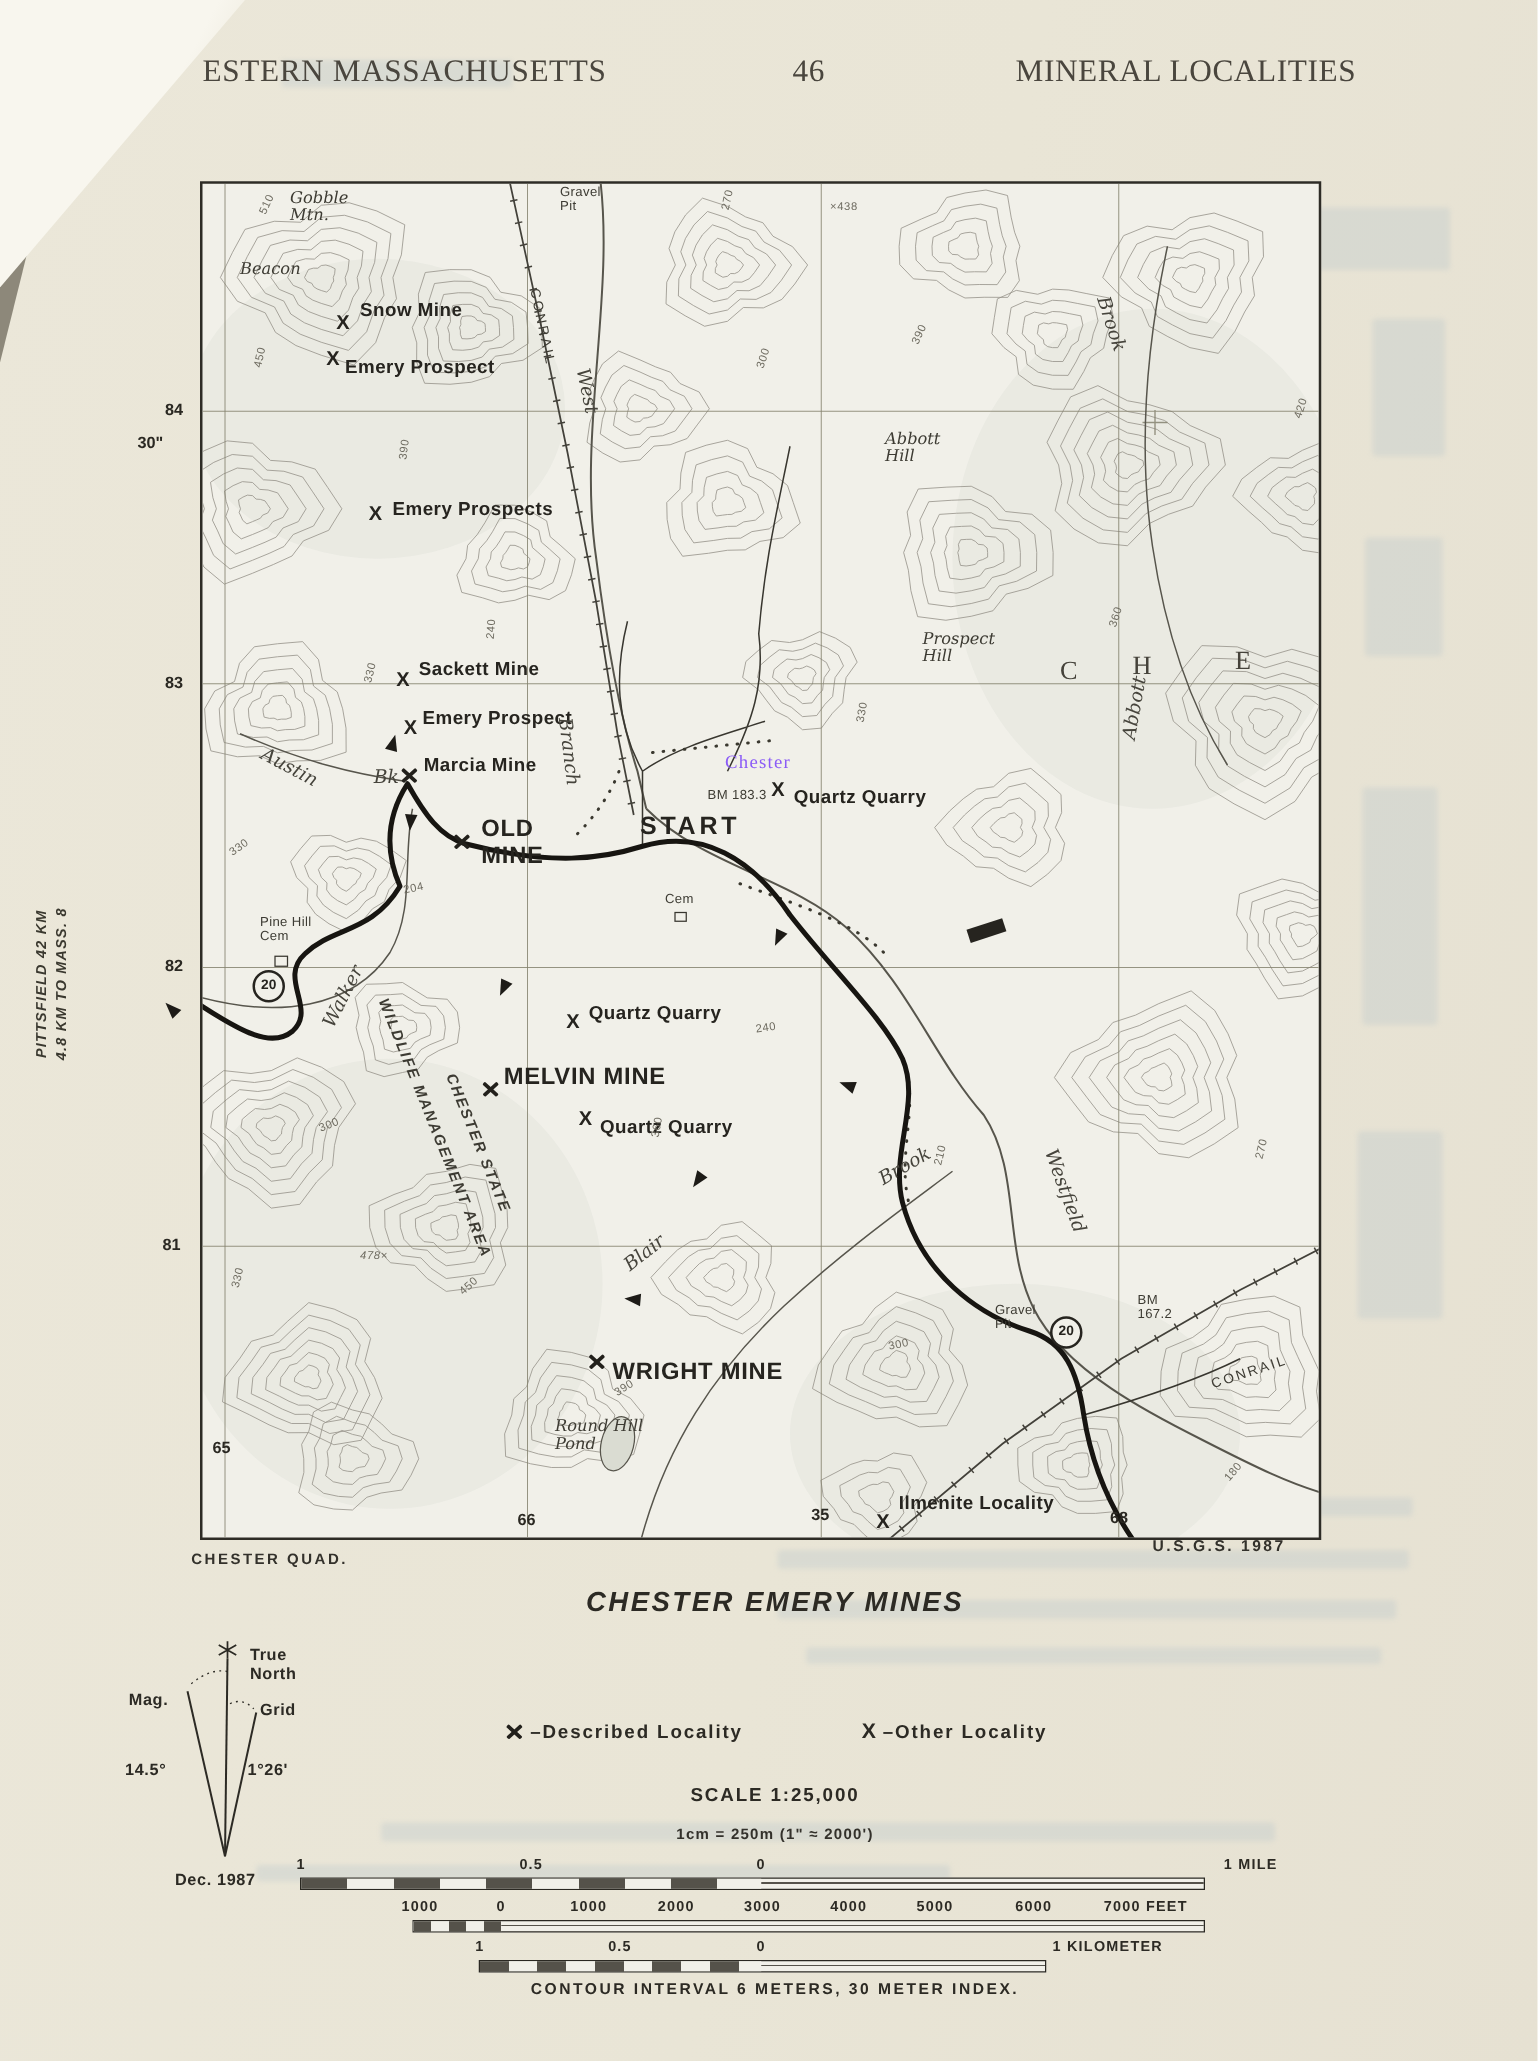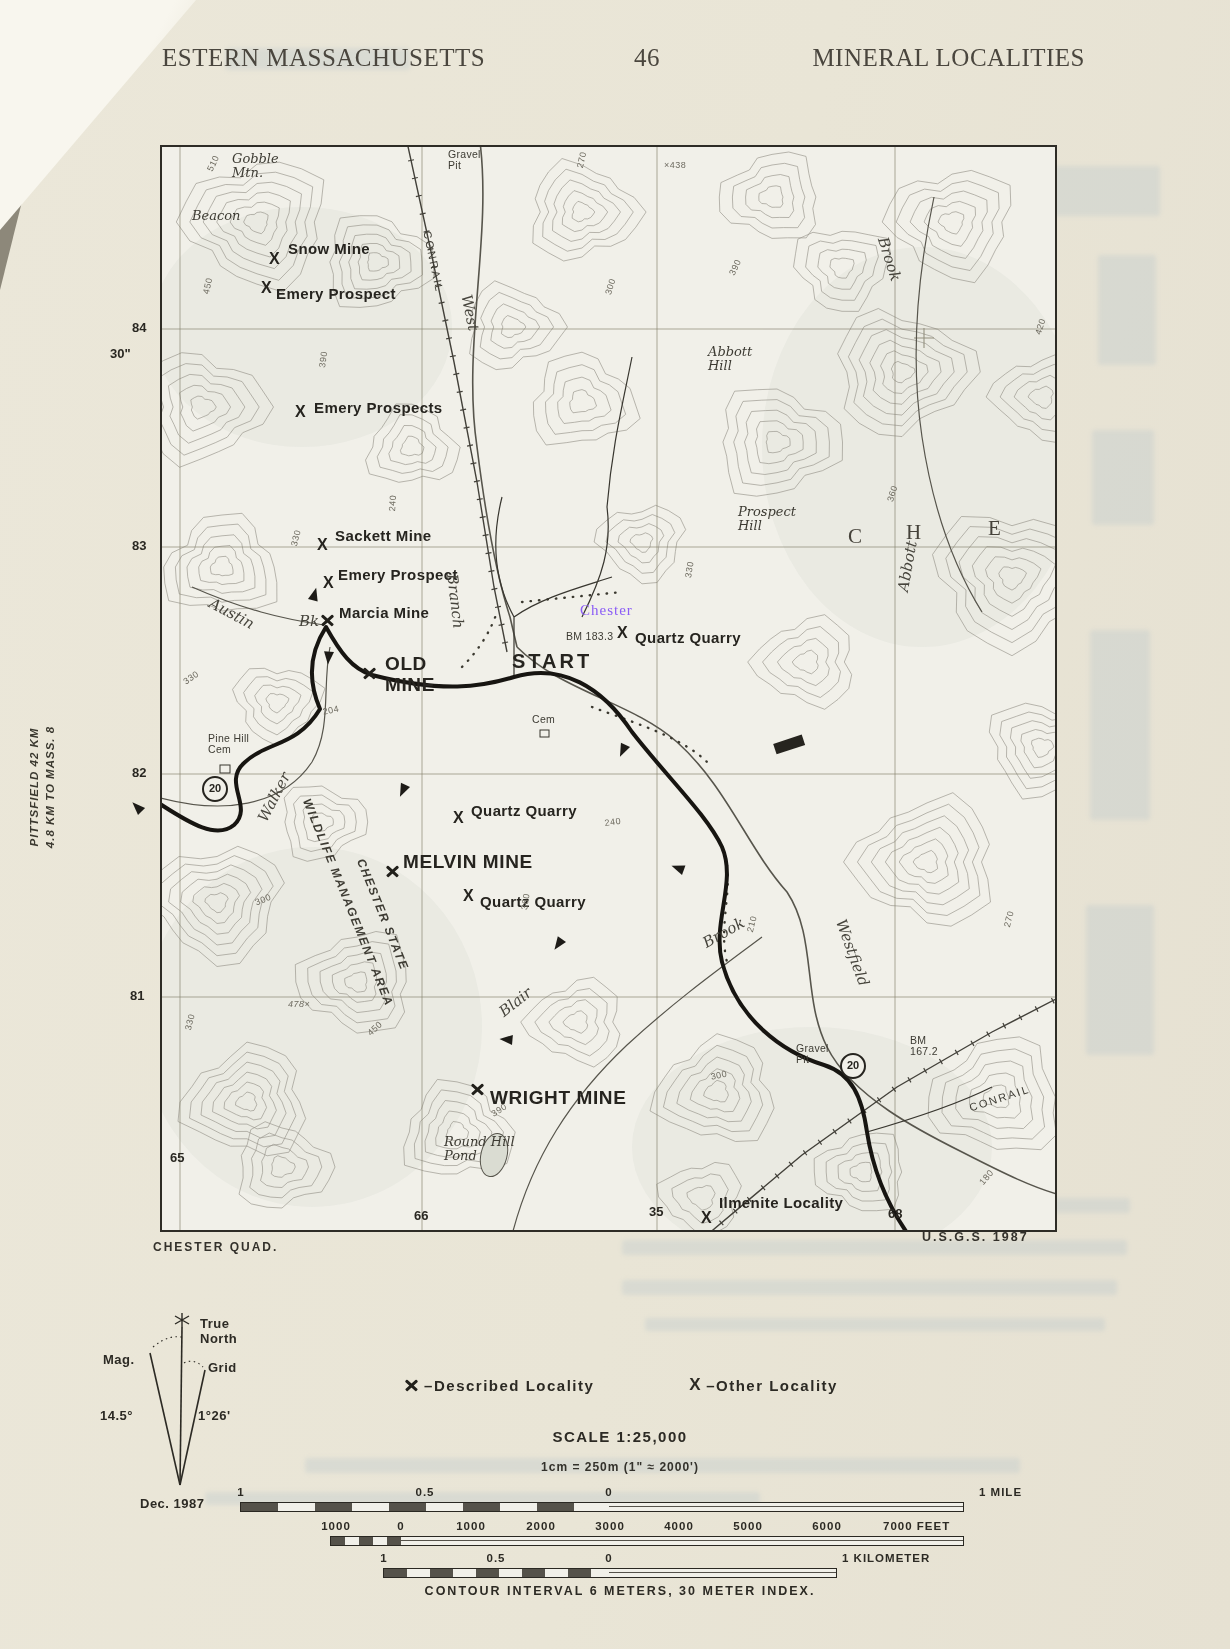--- a/index.html
+++ b/index.html
@@ -416,20 +416,21 @@
       <div class="ml arrow" style="left: -24px; top: 668px; transform: rotate(-135deg);"></div>
       <div class="ml margin" style="left: -135px; top: 745px; transform: rotate(-90deg);">PITTSFIELD 42 KM
 4.8 KM TO MASS. 8</div>
     </div>
 </div>
 
 <div class="quad">CHESTER QUAD.</div>
 <div class="usgs">U.S.G.S. 1987</div>
 
 <div class="caption">
+  <div class="cap2">CHESTER EMERY MINES</div>
 </div>
 
 <div class="legend">
   <span class="item">
     <span class="ham" style="position:relative">
         <i></i>
         <i></i>
       </span>
     <span>–Described Locality</span>
   </span>

